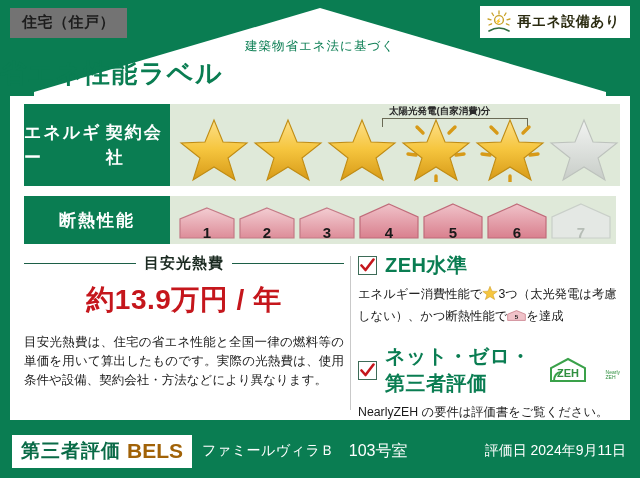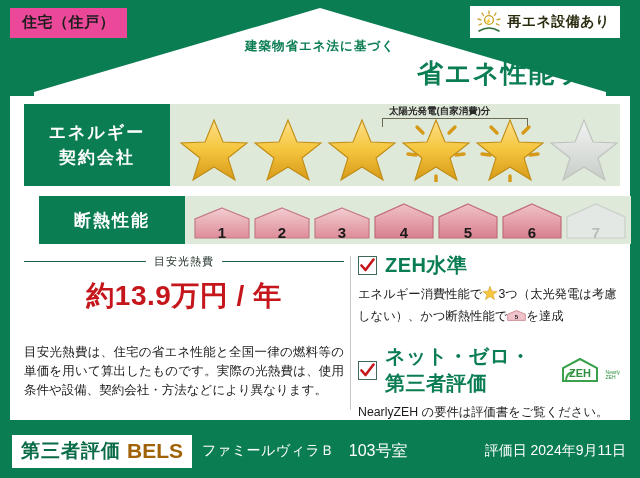--- a/index.html
+++ b/index.html
@@ -19,62 +19,62 @@
   .top-band {
     position: absolute; left: 0; top: 0; width: 640px; height: 96px;
     background: #0a7d52; overflow: hidden;
   }
   .house-roof {
     position: absolute; left: 34px; top: 6px;
     width: 572px; height: 100px;
   }
   .badge-housetype {
     position: absolute; left: 10px; top: 8px;
-    background: #ec4899; color: #1d1d1d;
+    background: #737373; color: #1d1d1d;
     font-size: 15px; font-weight: bold;
     padding: 5px 12px 6px 12px;
     letter-spacing: 0.5px;
     z-index: 6;
   }
   .badge-renew {
-    position: absolute; right: 20px; top: 6px;
+    position: absolute; right: 10px; top: 6px;
     background: #ffffff;
     display: flex; align-items: center; gap: 5px;
     padding: 4px 10px 4px 6px;
     z-index: 6;
   }
   .badge-renew .txt {
     font-size: 14px; font-weight: bold; color: #2b2b10; letter-spacing: 0.5px;
   }
   .title-sub {
     position: absolute; left: 0; top: 38px; width: 640px;
-    text-align: center; font-size: 12.5px; font-weight: bold;
+    text-align: center; font-size: 12.5px; font-weight: normal;
     color: #0a7d52; letter-spacing: 1px; z-index: 5;
   }
   .title-main {
     position: absolute; left: 0; top: 56px; width: 640px;
-    text-align: right; font-size: 26px; font-weight: bold;
+    text-align: left; font-size: 26px; font-weight: bold;
     color: #0a7d52; letter-spacing: 1.5px; z-index: 5;
   }
   
   .inner-panel {
     position: absolute; left: 10px; top: 96px;
     width: 620px; height: 324px;
     background: #ffffff;
   }
   
   .perf-row {
     position: absolute; left: 14px;
     display: flex; align-items: stretch;
   }
   .perf-row.energy { top: 8px; width: 592px; height: 82px; }
-  .perf-row.insul  { top: 100px; width: 592px; height: 48px; margin-left: 15px; }
+  .perf-row.insul  { top: 100px; width: 592px; height: 48px; }
   .perf-label {
     background: #0a7d52; color: #ffffff;
-    display: flex; flex-direction: column; align-items: center; justify-content: center;
+    display: flex; align-items: center; justify-content: center;
     font-weight: bold; letter-spacing: 2px; flex: 0 0 auto;
   }
   .perf-row.energy .perf-label { width: 146px; font-size: 17px; line-height: 25px; }
   .perf-row.insul  .perf-label { width: 146px; font-size: 17px; }
   .perf-body {
     flex: 1 1 auto; background: #dfe9d9; position: relative;
     display: flex; align-items: center;
   }
   
   .star-strip {
@@ -107,48 +107,48 @@
   .col-right { position: absolute; left: 348px; top: 0; width: 262px; }
   .vdivider {
     position: absolute; left: 340px; top: 4px; width: 1px; height: 154px;
     background: #c9c9c9;
   }
   .cost-head {
     display: flex; align-items: center; gap: 8px;
     margin-top: 2px;
   }
   .cost-head .rule { flex: 1 1 auto; height: 1.6px; background: #1c5f46; }
-  .cost-head .t { font-size: 11px; font-weight: normal; color: #1c2b22; letter-spacing: 1px; }
+  .cost-head .t { font-size: 15px; font-weight: bold; color: #1c2b22; letter-spacing: 1px; }
   .cost-value {
     text-align: center; color: #c5161c;
     font-size: 28px; font-weight: bold; letter-spacing: 0.5px;
     margin-top: 8px;
   }
   .cost-desc {
-    margin-top: 28px; font-size: 12.5px; line-height: 19px;
+    margin-top: 14px; font-size: 12.5px; line-height: 19px;
     color: #1a1a1a; text-align: justify;
   }
   
   .zeh-block { margin-bottom: 14px; }
   .zeh-head { display: flex; align-items: center; gap: 8px; }
   .chk {
     width: 19px; height: 19px; border: 1.4px solid #3d6b57;
     background: #fff; position: relative; flex: 0 0 auto;
   }
   .chk svg { position: absolute; left: 1px; top: 1px; }
   .zeh-title {
     font-size: 20px; font-weight: bold; color: #0a7d52; letter-spacing: 0.5px;
   }
   .zeh-title.dark { color: #0a7d52; }
   .zeh-text {
     margin-top: 5px; font-size: 12.3px; line-height: 20px; color: #1a1a1a;
   }
   .inline-star { display: inline-block; vertical-align: -2px; }
   .inline-house { display: inline-block; vertical-align: -3px; }
-  .zeh-logo { display: inline-flex; align-items: flex-end; gap: 6px; margin-left: 4px; vertical-align: -6px;}
+  .zeh-logo { display: inline-flex; align-items: flex-end; gap: 18px; margin-left: 4px; vertical-align: -6px;}
   
   .footer {
     position: absolute; left: 0; top: 424px; width: 640px; height: 54px;
     background: #0a7d52; display: flex; align-items: center;
   }
   .bels-box {
     margin-left: 12px; background: #ffffff;
     display: flex; align-items: center; gap: 6px;
     padding: 3px 9px 4px 9px;
   }

